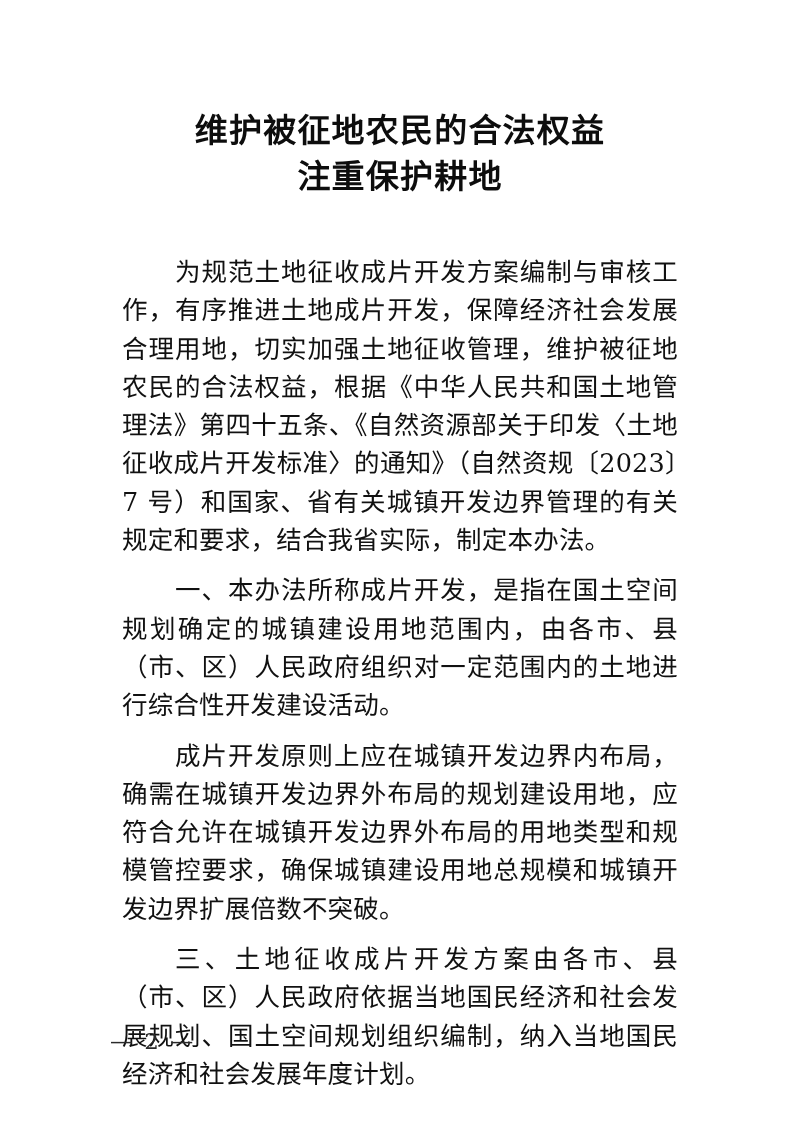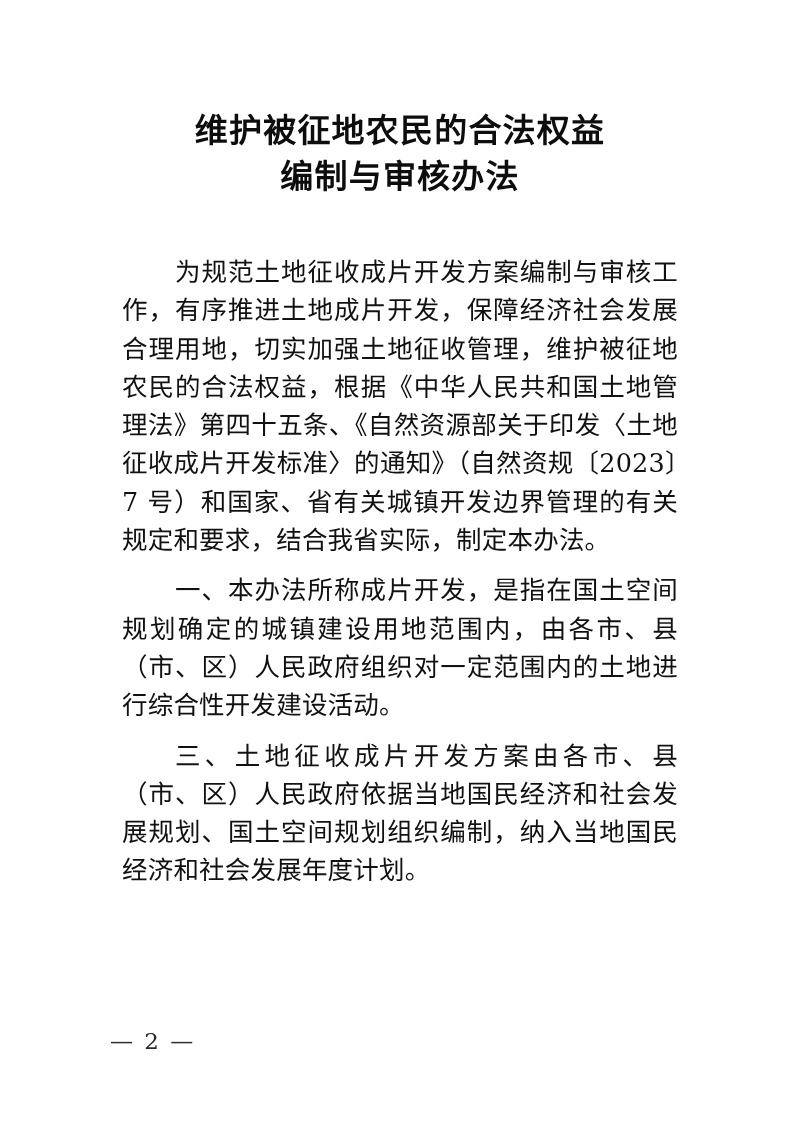--- a/index.html
+++ b/index.html
@@ -77,24 +77,25 @@
     white-space: nowrap;
   }
 </style>
 </head>
 <body>
 
 <div class="page">
 
   <div class="doc-title">
     <span class="title-line">维护被征地农民的合法权益</span>
-    <span class="title-line">编制与审核办法</span>
+    <span class="title-line">注重保护耕地</span>
   </div>
 
   <div class="doc-body">
     <p class="para">为规范土地征收成片开发方案编制与审核工作，有序推进土地成片开发，保障经济社会发展合理用地，切实加强土地征收管理，维护被征地农民的合法权益，根据《中华人民共和国土地管理法》第四十五条、《自然资源部关于印发〈土地征收成片开发标准〉的通知》（自然资规〔2023〕7 号）和国家、省有关城镇开发边界管理的有关规定和要求，结合我省实际，制定本办法。</p>
     <p class="para">一、本办法所称成片开发，是指在国土空间规划确定的城镇建设用地范围内，由各市、县（市、区）人民政府组织对一定范围内的土地进行综合性开发建设活动。</p>
+    <p class="para">成片开发原则上应在城镇开发边界内布局，确需在城镇开发边界外布局的规划建设用地，应符合允许在城镇开发边界外布局的用地类型和规模管控要求，确保城镇建设用地总规模和城镇开发边界扩展倍数不突破。</p>
     <p class="para">三、土地征收成片开发方案由各市、县（市、区）人民政府依据当地国民经济和社会发展规划、国土空间规划组织编制，纳入当地国民经济和社会发展年度计划。</p>
   </div>
 
   <div class="page-footer">— 2 —</div>
 
 </div>
 
 </body></html>

